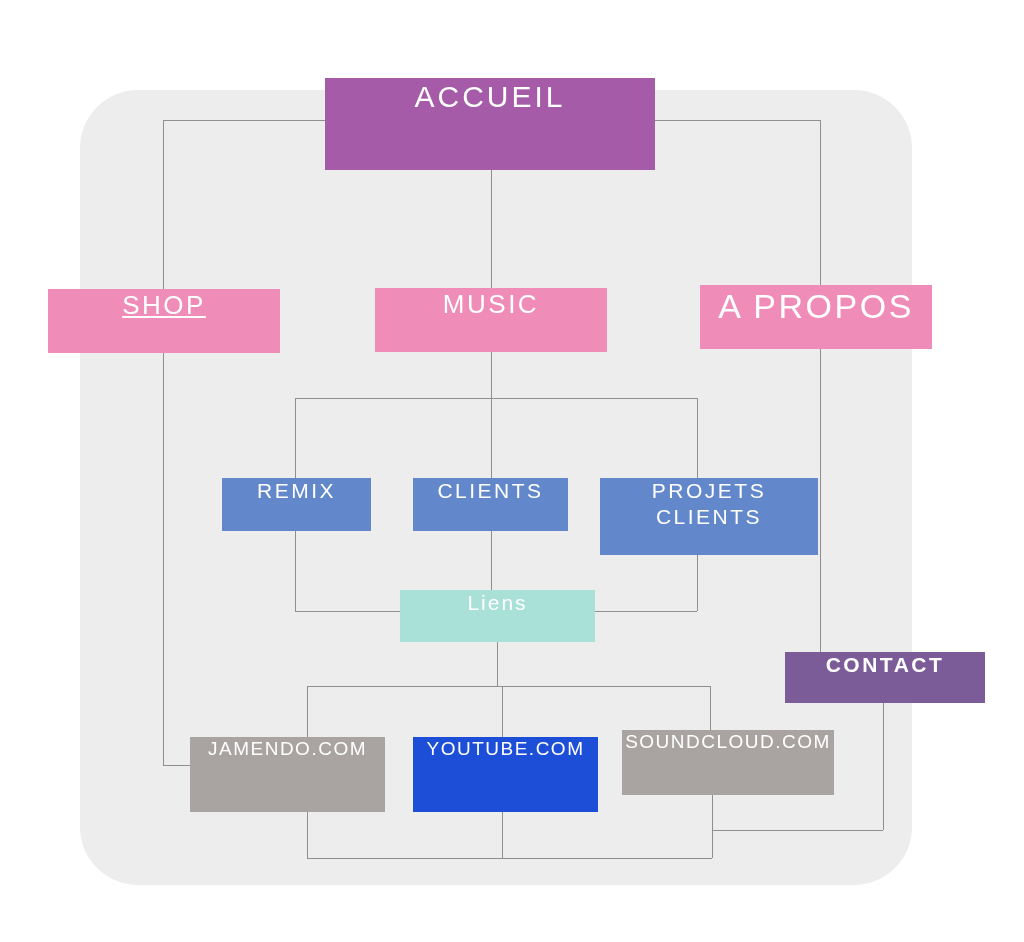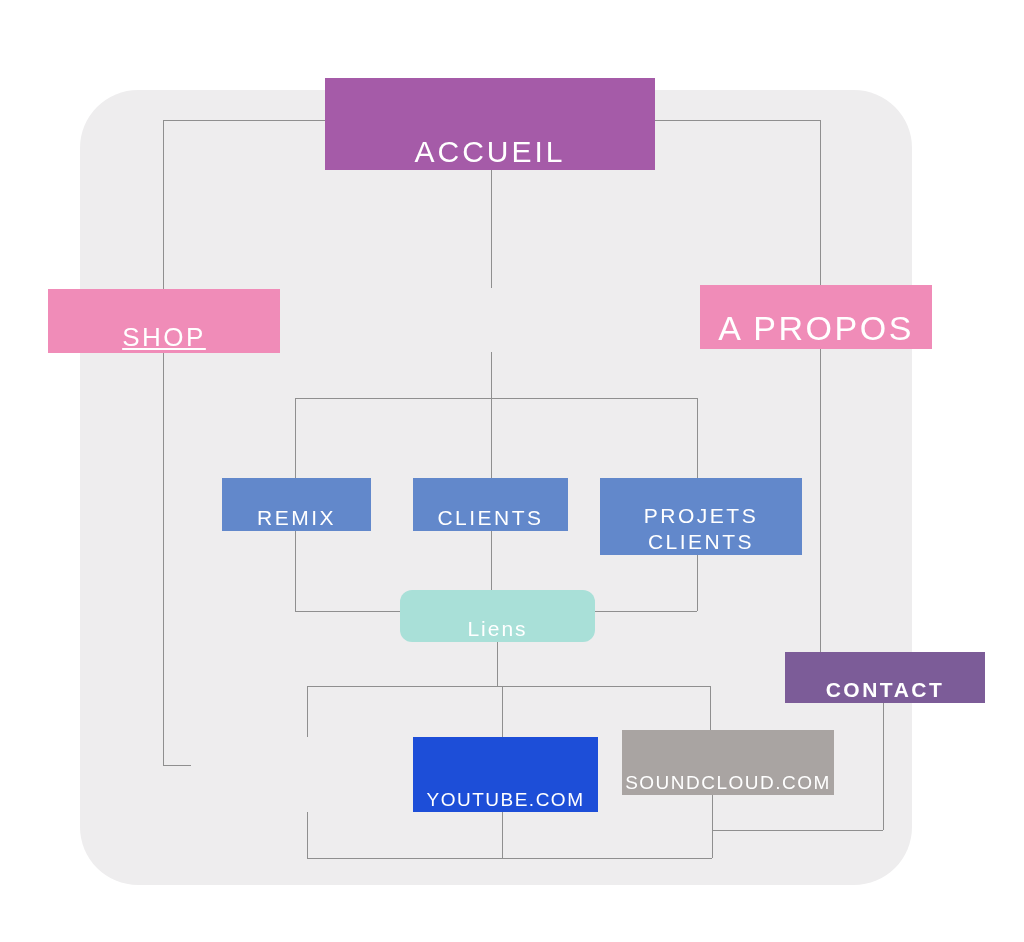--- a/index.html
+++ b/index.html
@@ -15,35 +15,35 @@
     left:80px;top:90px;width:832px;height:795px;
     background:#eeedee;
     border-radius:58px;
     z-index:0;
   }
   .hline,.vline{position:absolute;background:#8f8f8f;z-index:1;}
   .hline{height:1px;}
   .vline{width:1px;}
   .node{
     position:absolute;
-    display:flex;align-items:flex-end;justify-content:center;
+    display:flex;align-items:flex-start;justify-content:center;
     color:#ffffff;
     letter-spacing:2.5px;
     text-align:center;
     z-index:2;
     line-height:1.25;
   }
   .n-accueil{left:325px;top:78px;width:330px;height:92px;background:#a55ba8;font-size:30px;letter-spacing:3px;}
   .n-shop{left:48px;top:289px;width:232px;height:64px;background:#f08cb8;font-size:26px;text-decoration:underline;}
   .n-music{left:375px;top:288px;width:232px;height:64px;background:#f08cb8;font-size:26px;}
   .n-apropos{left:700px;top:285px;width:232px;height:64px;background:#f08cb8;font-size:34px;}
   .n-remix{left:222px;top:478px;width:149px;height:53px;background:#6288cb;font-size:21px;}
   .n-titres{left:413px;top:478px;width:155px;height:53px;background:#6288cb;font-size:21px;}
-  .n-projets{left:600px;top:478px;width:202px;height:77px;background:#6288cb;font-size:21px;padding:0 20px;box-sizing:border-box;}
-  .n-liens{left:400px;top:590px;width:195px;height:52px;background:#a9e0d8;font-size:21px;letter-spacing:2px;border-radius:12px;}
+  .n-projets{left:600px;top:478px;width:218px;height:77px;background:#6288cb;font-size:21px;padding:0 20px;box-sizing:border-box;}
+  .n-liens{left:400px;top:590px;width:195px;height:52px;background:#a9e0d8;font-size:21px;letter-spacing:2px;}
   .n-contact{left:785px;top:652px;width:200px;height:51px;background:#7c5c98;font-size:21px;font-weight:bold;}
   .n-jamendo{left:190px;top:737px;width:195px;height:75px;background:#a9a4a2;font-size:19px;letter-spacing:1.5px;}
   .n-youtube{left:413px;top:737px;width:185px;height:75px;background:#1d4ed8;font-size:19px;letter-spacing:1.5px;}
   .n-soundcloud{left:622px;top:730px;width:212px;height:65px;background:#a9a4a2;font-size:19px;letter-spacing:1.5px;}
 </style>
 </head>
 <body>
 
 <div class="canvas">
 
@@ -77,38 +77,44 @@
   <div class="vline" style="left:712px;top:795px;height:63px;"></div>
   <div class="hline" style="left:712px;top:830px;width:171px;"></div>
   <div class="vline" style="left:883px;top:703px;height:127px;"></div>
 
   <div class="node n-accueil">
     <span>ACCUEIL</span>
   </div>
   <div class="node n-shop">
     <span>SHOP</span>
   </div>
+  <div class="node n-music">
+    <span>MUSIC</span>
+  </div>
   <div class="node n-apropos">
     <span>A PROPOS</span>
   </div>
   <div class="node n-remix">
     <span>REMIX</span>
   </div>
   <div class="node n-titres">
     <span>CLIENTS</span>
   </div>
   <div class="node n-projets">
     <span>PROJETS CLIENTS</span>
   </div>
   <div class="node n-liens">
     <span>Liens</span>
   </div>
   <div class="node n-contact">
     <span>CONTACT</span>
   </div>
+  <div class="node n-jamendo">
+    <span>JAMENDO.COM</span>
+  </div>
   <div class="node n-youtube">
     <span>YOUTUBE.COM</span>
   </div>
   <div class="node n-soundcloud">
     <span>SOUNDCLOUD.COM</span>
   </div>
 
 </div>
 
 </body></html>

